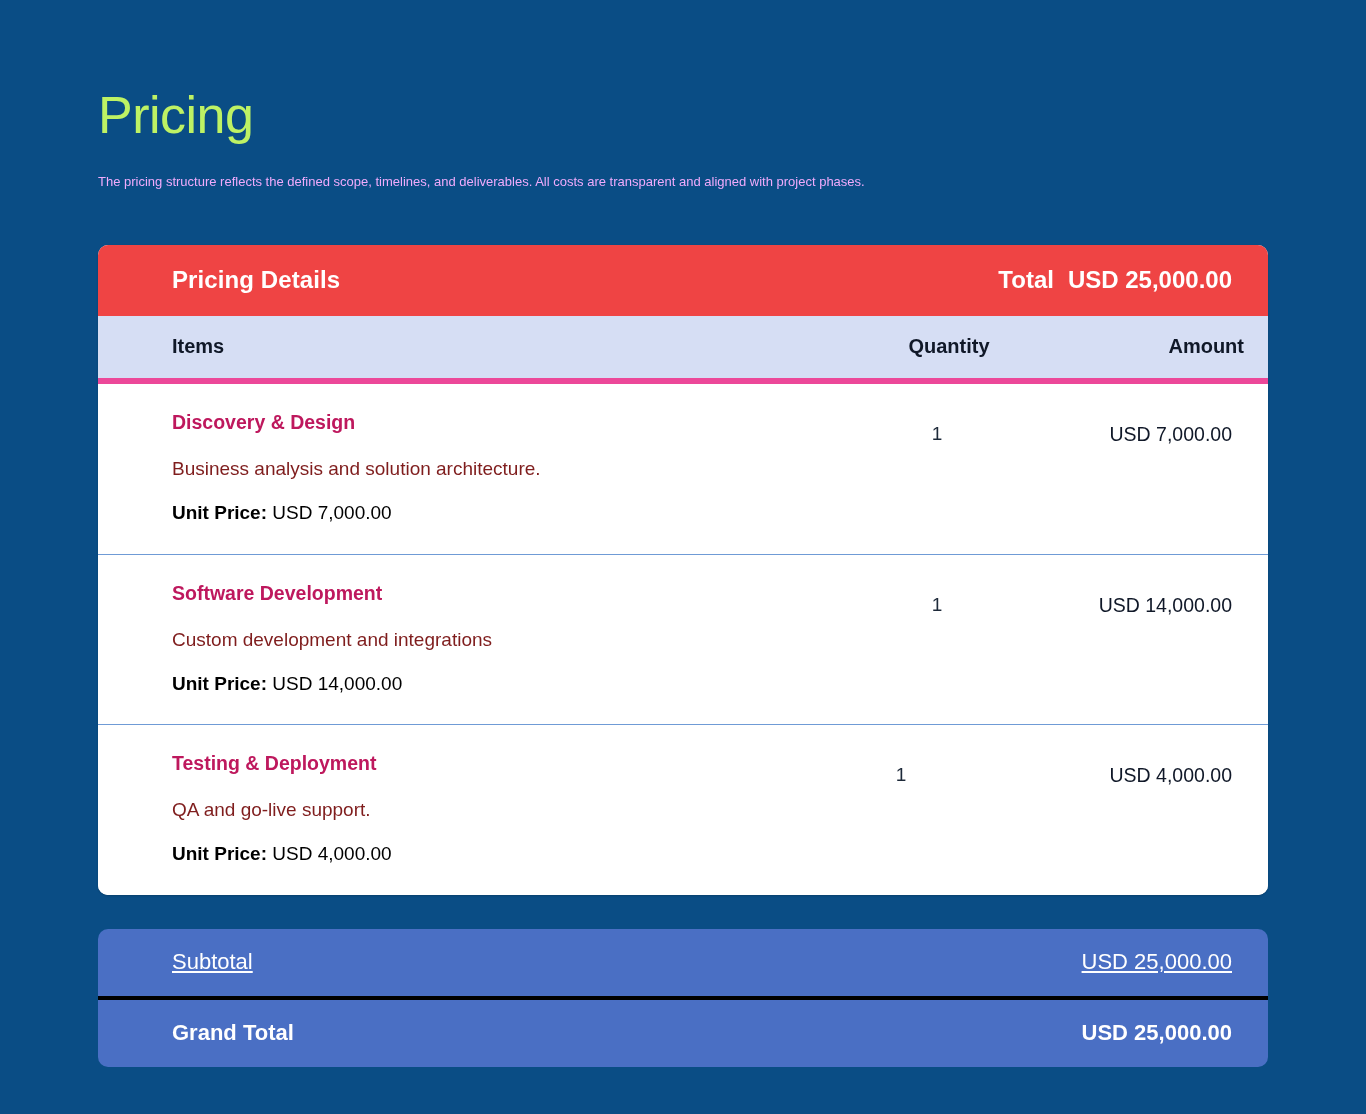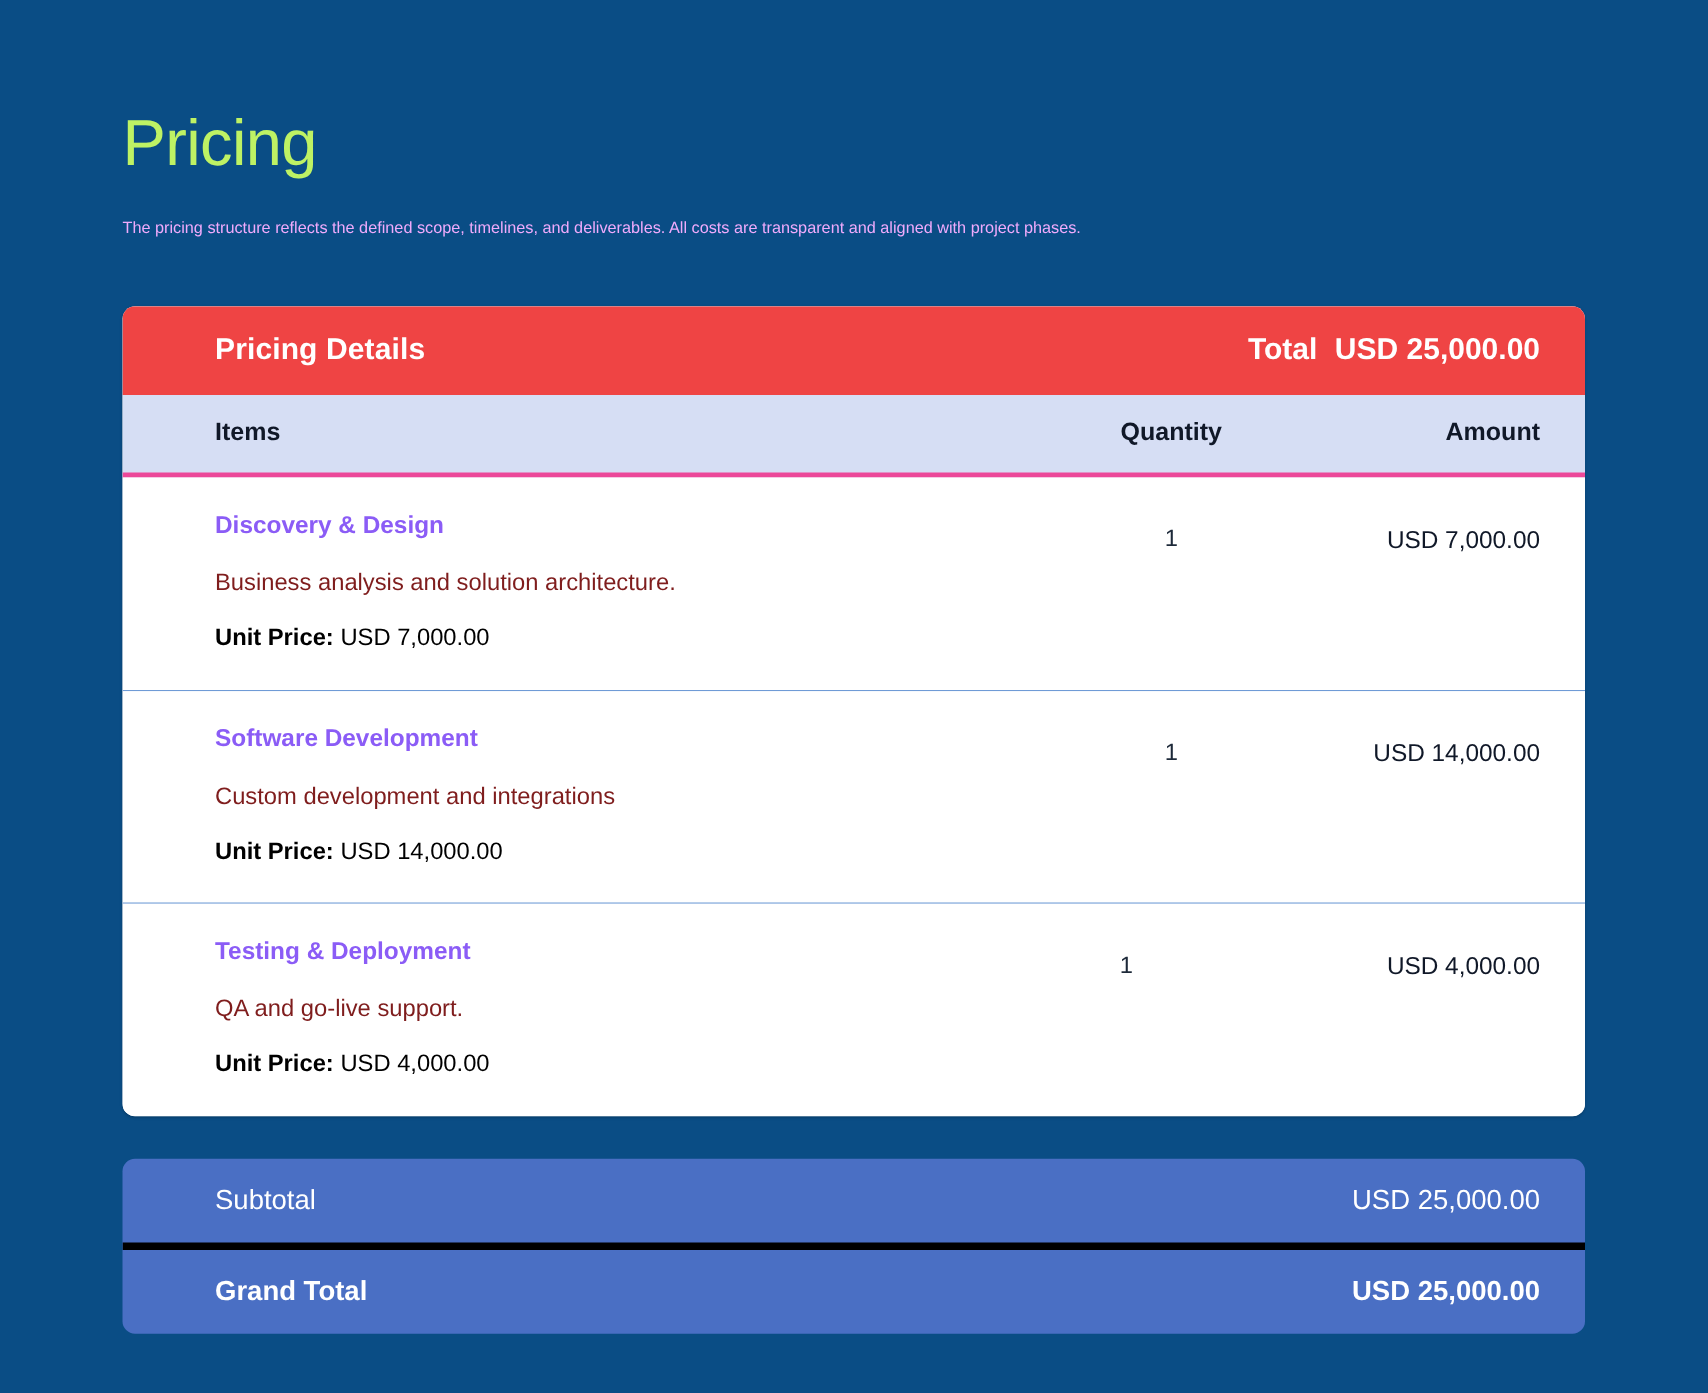--- a/index.html
+++ b/index.html
@@ -65,22 +65,22 @@
     gap: 14px;
     color: #ffffff;
     font-size: 24px;
     font-weight: bold;
   }
 
   .table-head {
     background: #d6def4;
     display: flex;
     align-items: center;
-    padding: 19px 36px 20px 74px;
-    border-bottom: 4px solid #ec4899;
+    padding: 19px 24px 20px 74px;
+    border-bottom: 6px solid #ec4899;
   }
   .col-items { flex: 1 1 auto; }
   .col-qty {
     width: 180px;
     text-align: center;
   }
   .col-amount {
     width: 205px;
     text-align: right;
   }
@@ -96,21 +96,21 @@
     display: flex;
     align-items: flex-start;
     padding: 26px 36px 27px 74px;
     border-bottom: 1px solid #6f9bd6;
     background: #ffffff;
   }
   .table-row:last-child { border-bottom: none; gap: 36px; }
   .item-name {
     font-size: 19.5px;
     font-weight: bold;
-    color: #8b5cf6;
+    color: #be185d;
     line-height: 1.3;
   }
   .item-desc {
     font-size: 19px;
     color: #7f1d1d;
     line-height: 1.4;
     margin-top: 21px;
   }
   .item-unit {
     font-size: 19px;
@@ -138,22 +138,23 @@
   }
   .totals-row {
     display: flex;
     align-items: center;
     justify-content: space-between;
     padding: 20px 36px 21px 74px;
     color: #ffffff;
     font-size: 22px;
   }
   .totals-row.subtotal {
-    border-bottom: 6px solid #000000;
+    border-bottom: 4px solid #000000;
     font-weight: 400;
+    text-decoration: underline;
   }
   .totals-row.grand {
     font-weight: bold;
   }
 </style>
 </head>
 <body>
 
 <div class="page">
 

